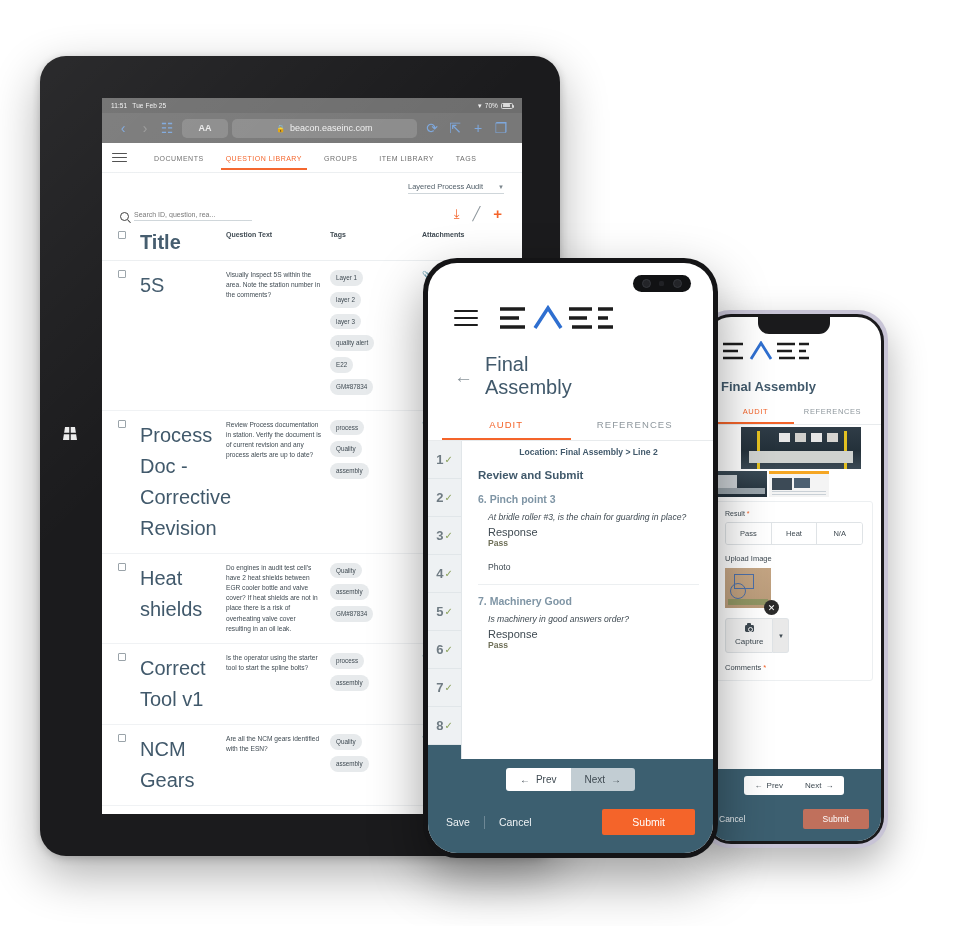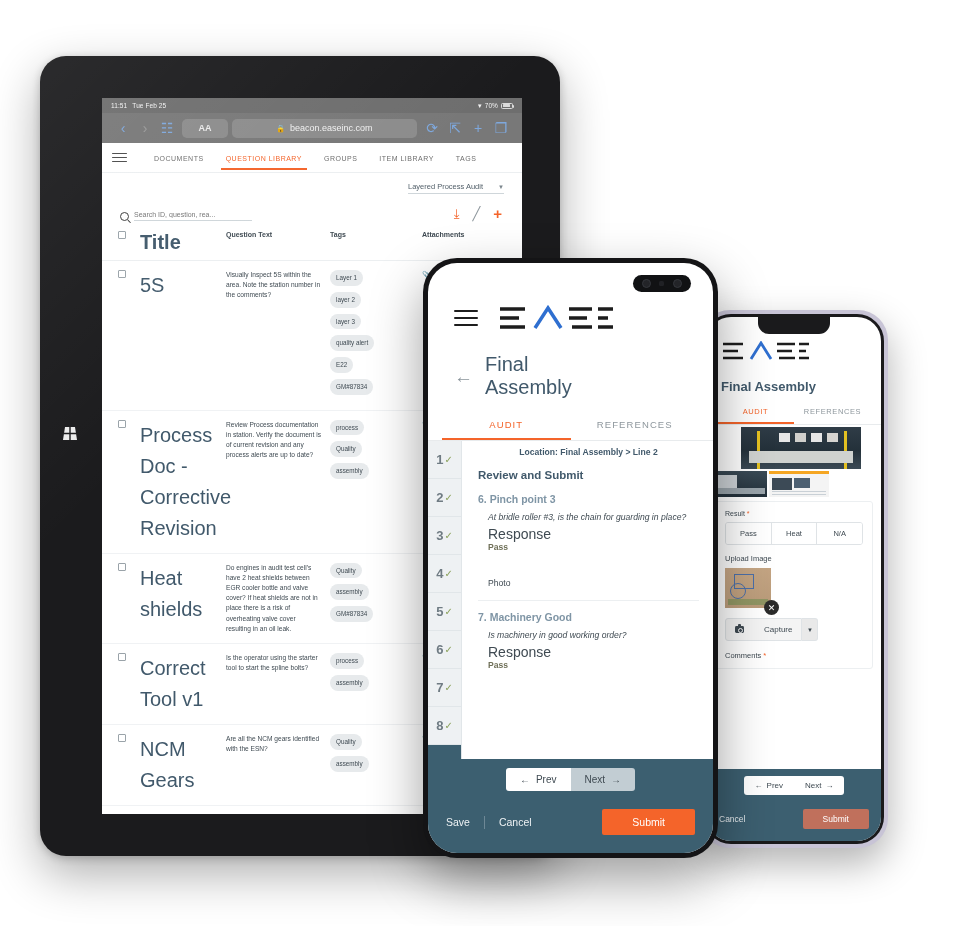--- a/index.html
+++ b/index.html
@@ -178,22 +178,22 @@
   }
   .thumb .box { position:absolute; left:9px; top:6px; width:20px; height:15px; border:1px solid #4c6fa8; }
   .thumb .loop { position:absolute; left:5px; top:15px; width:16px; height:16px; border:1px solid #4c6fa8; border-radius:50%; }
   .thumb .cap { position:absolute; left:3px; bottom:3px; right:3px; height:6px; background:rgba(90,140,70,.45); }
   .x-btn {
     position:absolute; right:-8px; bottom:-7px; width:15px; height:15px; border-radius:50%;
     background:#2b2b2b; color:#fff; font-size:9px; display:flex; align-items:center; justify-content:center;
   }
   .cap-row { display:flex; margin-top:10px; }
   .cap-btn {
-    display:flex; align-items:center; gap:20px; background:#f4f4f4; border:1px solid #dfe3e6;
-    border-radius:3px 0 0 3px; padding:6px 9px; font-size:8px; color:#3f4a52;
+    display:flex; align-items:center; gap:5px; background:#f4f4f4; border:1px solid #dfe3e6;
+    border-radius:3px 0 0 3px; padding:6px 9px; font-size:8px; color:#3f4a52;flex-direction:column;
   }
   .cam {
     width:9px;height:7px;background:#3f4a52;border-radius:1.4px;position:relative;display:inline-block;
   }
   .cam::before{content:"";position:absolute;left:2.6px;top:-1.8px;width:3.8px;height:1.8px;background:#3f4a52;border-radius:1px 1px 0 0;}
   .cam::after{content:"";position:absolute;left:3.2px;top:2px;width:3px;height:3px;border:1px solid #f4f4f4;border-radius:50%;}
   .cap-caret {
     background:#e9e9e9; border:1px solid #dfe3e6; border-left:none; border-radius:0 3px 3px 0;
     width:16px; display:flex; align-items:center; justify-content:center; font-size:6px; color:#3f4a52;
   }
@@ -249,23 +249,23 @@
   .qnum.active { background:#3c5f70; color:#fff; }
   .qbody { flex:1; padding: 6px 14px 0 16px; overflow:hidden; }
   .loc { font-size:8.6px; color:#41596b; font-weight:bold; text-align:center; padding-bottom:12px; }
   .rs-title { font-size:11.5px; color:#41596b; font-weight:bold; margin-bottom:12px; }
   .note {
     border-left:2px solid #dfe3e6; padding:4px 0 4px 14px; font-size:8.6px; color:#5d6b74; line-height:1.5; margin-bottom:14px;
   }
   .note .dim { color:#a9b3ba; }
   .q-h { font-size:10.5px; color:#7f95a5; font-weight:bold; margin-bottom:6px; }
   .q-t { font-size:8.6px; color:#3f4a52; font-style:italic; line-height:1.5; padding-left:10px; }
-  .q-lbl { font-size:14px; color:#3f4a52; padding-left:10px; margin-top:2px; }
+  .q-lbl { font-size:11px; color:#3f4a52; padding-left:10px; margin-top:2px; }
   .q-val { font-size:8.6px; color:#6f7058; font-weight:bold; padding-left:10px; }
-  .q-photo { font-size:8.6px; color:#3f4a52; padding-left:10px; margin-top:26px; }
+  .q-photo { font-size:8.6px; color:#3f4a52; padding-left:10px; margin-top:14px; }
   .q-sep { border-top:1px solid #eceff1; margin:12px 0 10px; }
 
   .c-footer { position:absolute; left:0; right:0; bottom:0; }
   .c-nav { background:#3c5f70; padding:9px 0; display:flex; justify-content:center; }
   .c-navbtn { font-size:10px; padding:6px 14px; display:flex; align-items:center; gap:6px; color:#3f4a52; }
   .c-navbtn.prev { background:#fff; border-radius:3px 0 0 3px; }
   .c-navbtn.next { background:#c2cdd3; border-radius:0 3px 3px 0; }
   .c-actions {
     background:#3c5f70; display:flex; align-items:center; padding: 9px 18px 18px; gap:0;
   }
@@ -587,21 +587,21 @@
             <div class="q-t">At bridle roller #3, is the chain for guarding in place?</div>
             <div class="q-lbl">Response</div>
             <div class="q-val">Pass</div>
             <div class="q-photo">Photo</div>
           </div>
 
           <div class="q-sep"></div>
 
           <div>
             <div class="q-h">7. Machinery Good</div>
-            <div class="q-t">Is machinery in good working order?</div>
+            <div class="q-t">Is machinery in good answers order?</div>
             <div class="q-lbl">Response</div>
             <div class="q-val">Pass</div>
           </div>
         </div>
       </div>
 
       <div class="c-footer">
         <div class="c-nav">
           <div class="c-navbtn prev">
             <span>←</span>

